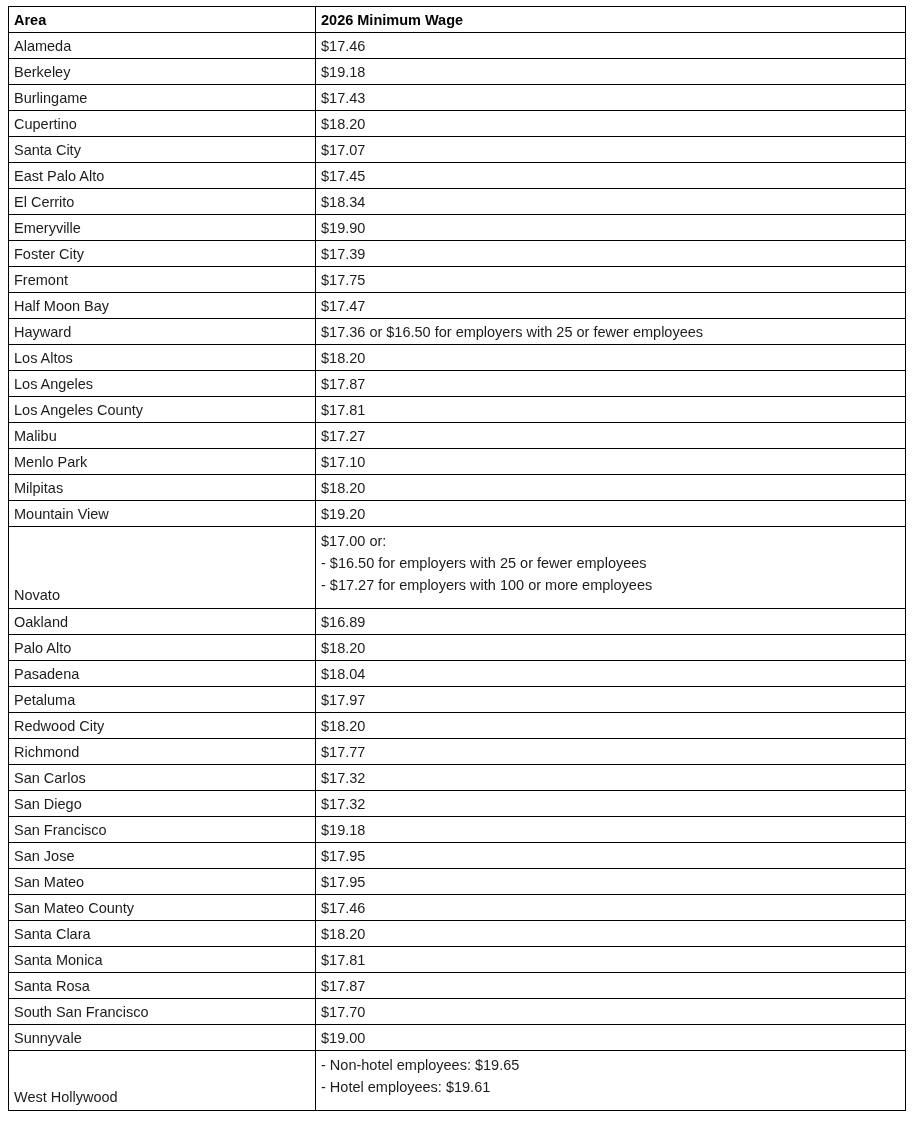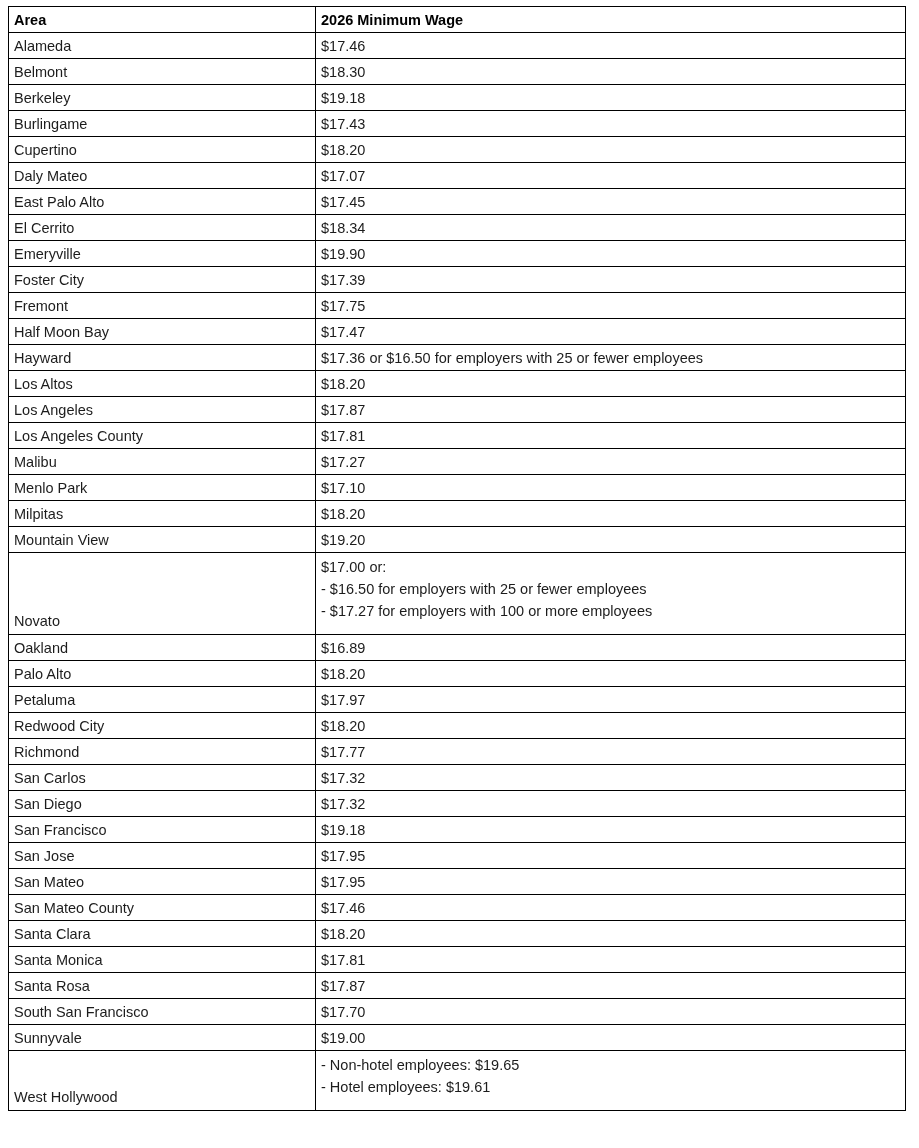--- a/index.html
+++ b/index.html
@@ -84,37 +84,33 @@
         <th>Area</th>
         <th>2026 Minimum Wage</th>
       </tr>
     </thead>
     <tbody id="table-body">
         <tr class="single-line">
           <td class="area-cell">Alameda</td>
           <td class="wage-cell">$17.46</td>
         </tr>
         <tr class="single-line">
-          <td class="area-cell">Belmont</td>
-          <td class="wage-cell">$18.30</td>
-        </tr>
-        <tr class="single-line">
           <td class="area-cell">Berkeley</td>
           <td class="wage-cell">$19.18</td>
         </tr>
         <tr class="single-line">
           <td class="area-cell">Burlingame</td>
           <td class="wage-cell">$17.43</td>
         </tr>
         <tr class="single-line">
           <td class="area-cell">Cupertino</td>
           <td class="wage-cell">$18.20</td>
         </tr>
         <tr class="single-line">
-          <td class="area-cell">Daly Mateo</td>
+          <td class="area-cell">Santa City</td>
           <td class="wage-cell">$17.07</td>
         </tr>
         <tr class="single-line">
           <td class="area-cell">East Palo Alto</td>
           <td class="wage-cell">$17.45</td>
         </tr>
         <tr class="single-line">
           <td class="area-cell">El Cerrito</td>
           <td class="wage-cell">$18.34</td>
         </tr>
@@ -174,20 +170,24 @@
         </tr>
         <tr class="single-line">
           <td class="area-cell">Oakland</td>
           <td class="wage-cell">$16.89</td>
         </tr>
         <tr class="single-line">
           <td class="area-cell">Palo Alto</td>
           <td class="wage-cell">$18.20</td>
         </tr>
         <tr class="single-line">
+          <td class="area-cell">Pasadena</td>
+          <td class="wage-cell">$18.04</td>
+        </tr>
+        <tr class="single-line">
           <td class="area-cell">Petaluma</td>
           <td class="wage-cell">$17.97</td>
         </tr>
         <tr class="single-line">
           <td class="area-cell">Redwood City</td>
           <td class="wage-cell">$18.20</td>
         </tr>
         <tr class="single-line">
           <td class="area-cell">Richmond</td>
           <td class="wage-cell">$17.77</td>

